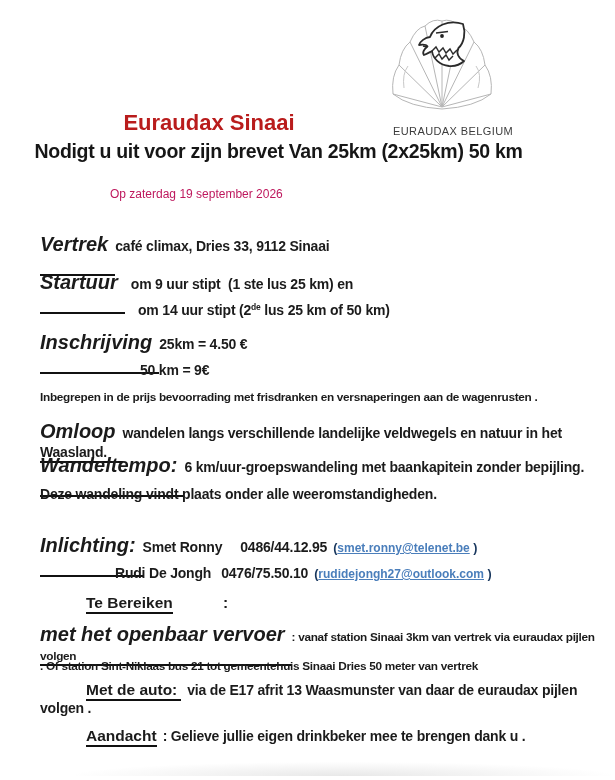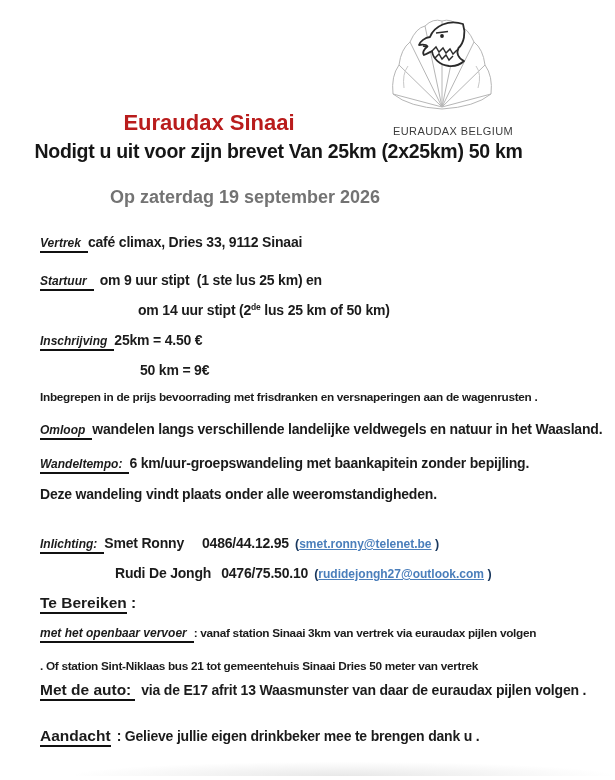--- a/index.html
+++ b/index.html
@@ -13,26 +13,26 @@
     background: radial-gradient(ellipse at 50% 100%, rgba(110,110,110,0.16), rgba(255,255,255,0) 72%);
     pointer-events:none;
   }
   .row { position:absolute; left:40px; white-space:nowrap; }
   .t  { white-space:pre-wrap; }
 
   .title    { position:absolute; top:110px; left:0; width:418px; text-align:center;
               font-size:22px; font-weight:700; color:#b91c1c; }
   .subtitle { position:absolute; top:140px; left:0; width:557px; text-align:center;
               font-size:19.5px; font-weight:700; letter-spacing:-0.3px; color:#161616; }
-  .date     { position:absolute; top:187px; left:110px; font-size:18px; font-weight:700; color:#737373; }
+  .date     { position:absolute; top:187px; left:110px; font-size:12px; font-weight:400; color:#be185d; }
 
-  .h  { font-size:12px; font-weight:700; font-style:italic;
-        border-bottom:2px solid #111; padding-right:7px; padding-bottom:1px;text-align:center; }
+  .h  { font-size:20px; font-weight:700; font-style:italic;
+        border-bottom:2px solid #111; padding-right:7px; padding-bottom:19px;text-align:center; }
   .h2 { font-size:15.5px; font-weight:700;
-        border-bottom:2px solid #111; padding-bottom:1px; }
+        border-bottom:2px solid #111; padding-bottom:1px;margin-left:46px; }
   .b  { font-size:14px; font-weight:700; letter-spacing:-0.2px; }
   .b.long { font-size:11.8px; letter-spacing:-0.3px; }
   .gap { margin-left:6px; }
   .sup { font-size:8.5px; position:relative; top:-5px; }
 
   .paren { color:var(--paren-blue,#17365d); font-weight:700; font-size:12.5px; }
   .email { color:var(--link-blue,#4a7ebb); font-weight:700; font-size:12px;
            text-decoration:underline; text-decoration-color:var(--link-blue,#4a7ebb); cursor:pointer; }
 
   .logo { position:absolute; top:14px; left:388px; width:210px; }

